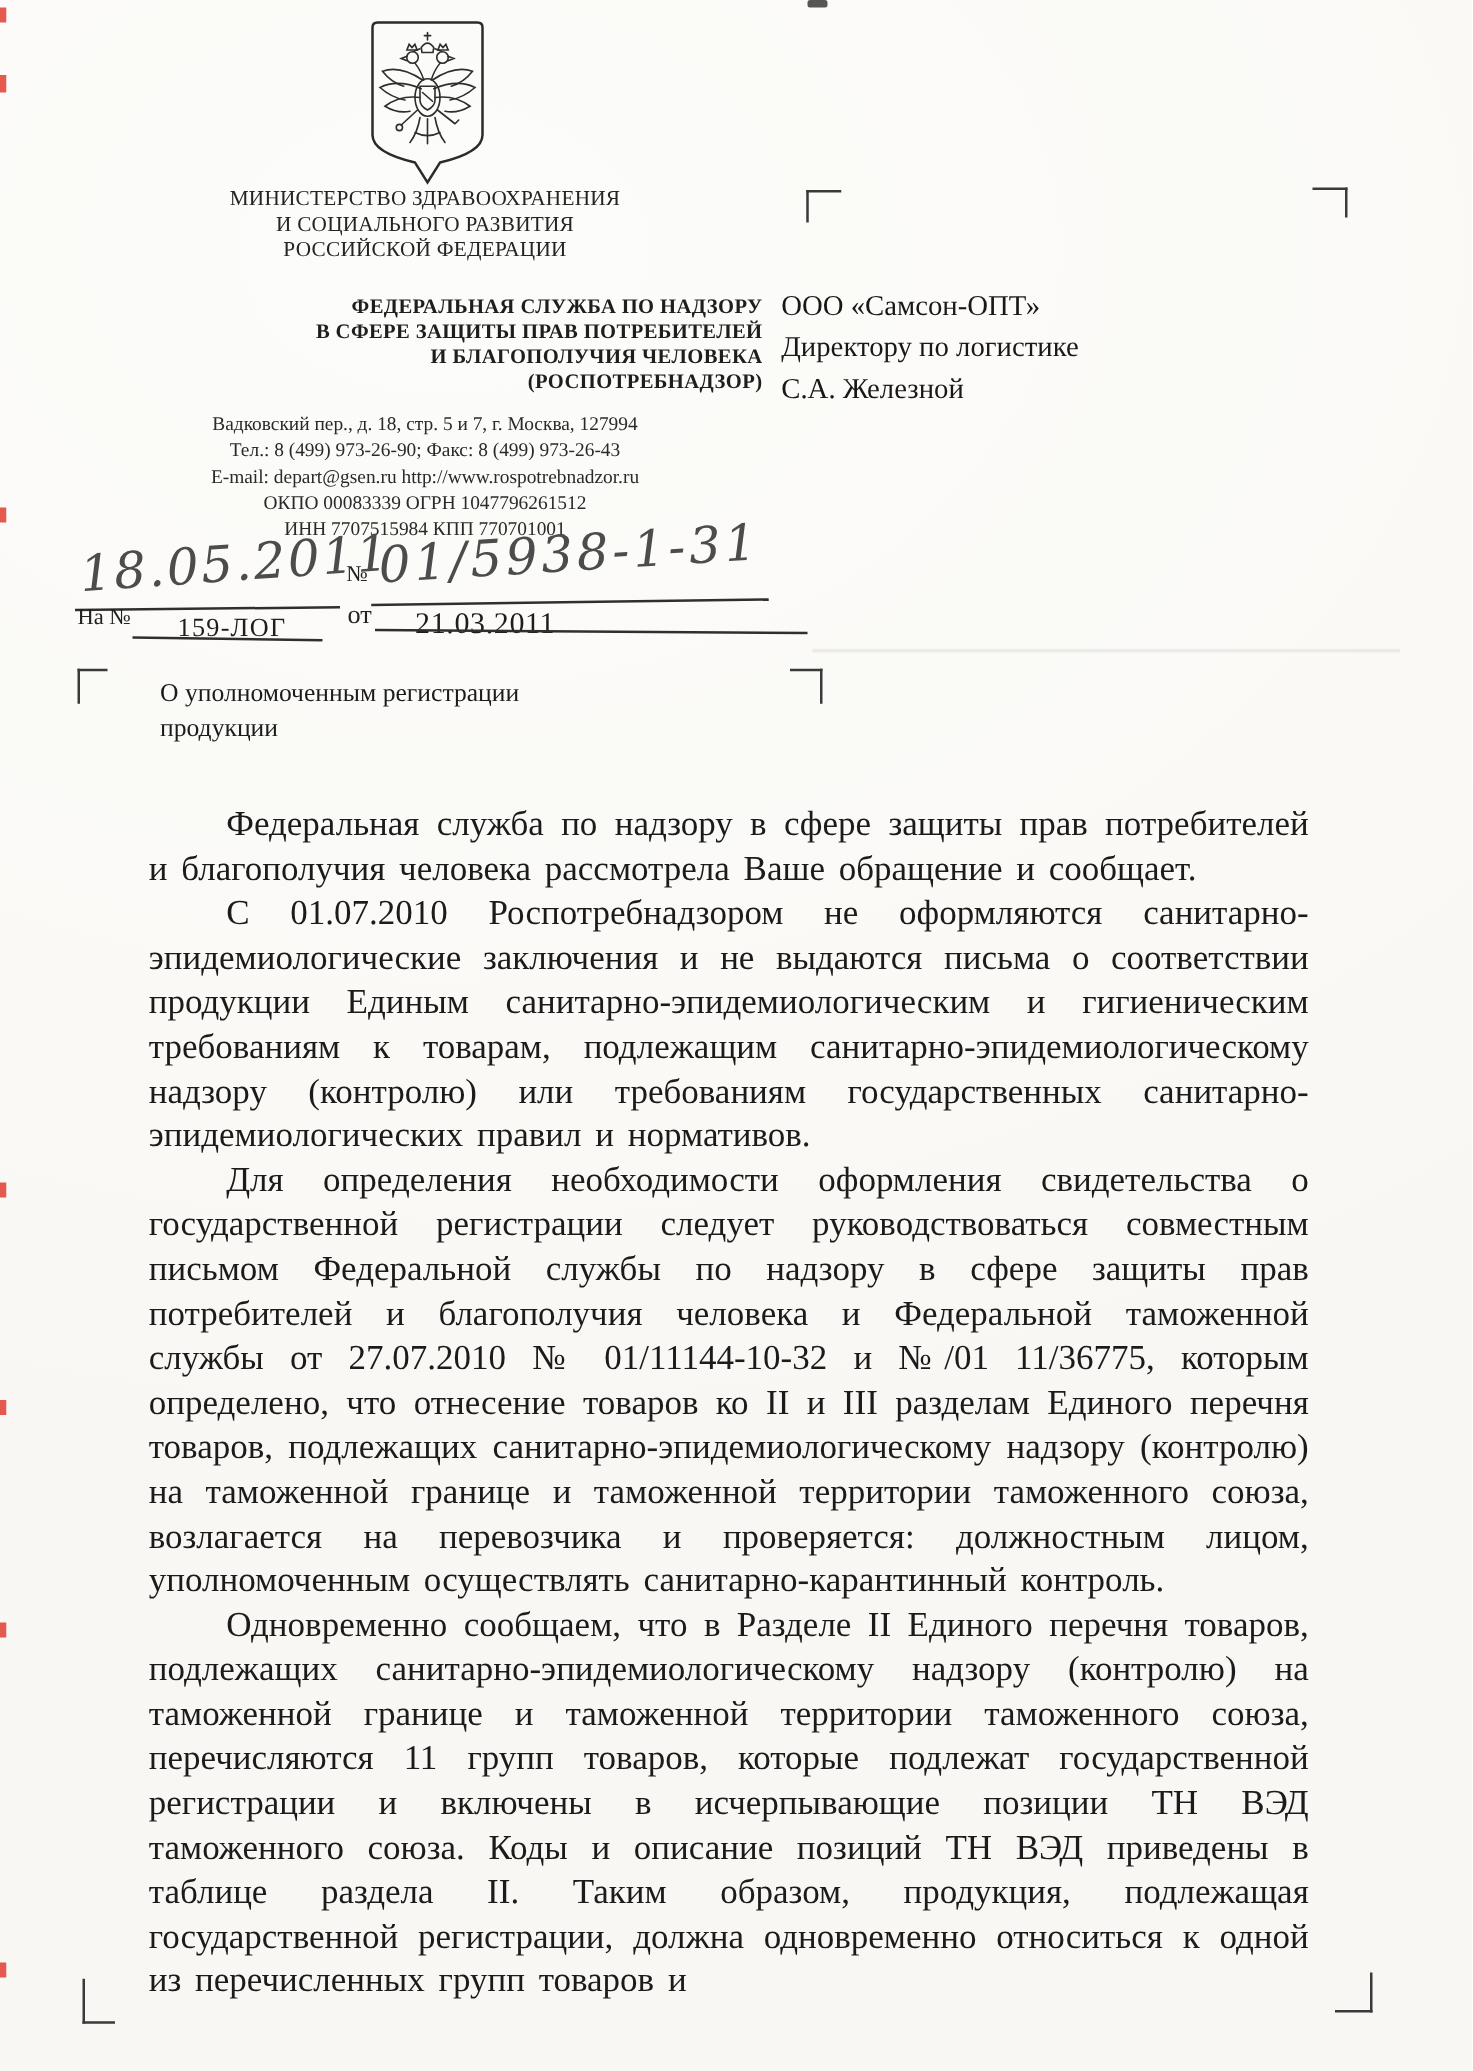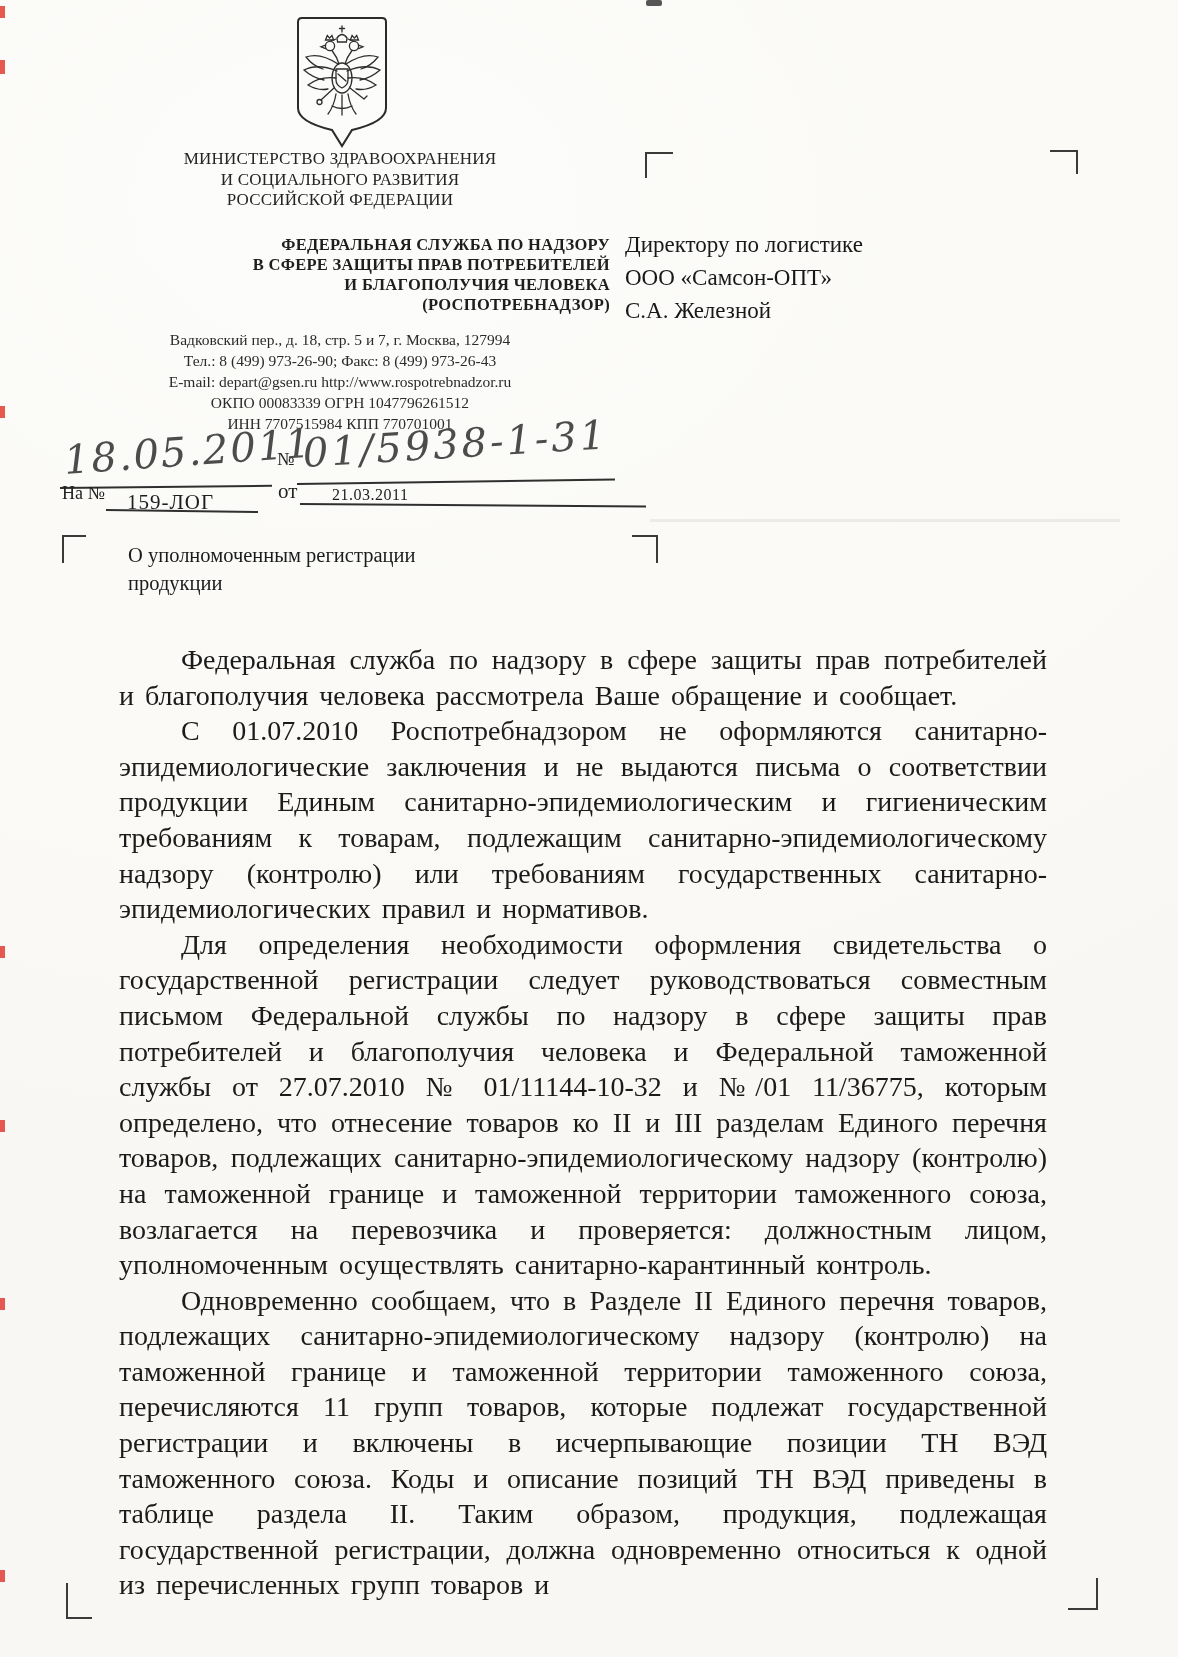--- a/index.html
+++ b/index.html
@@ -41,22 +41,22 @@
   .line-date{left:60px;top:487px;width:212px;transform:rotate(-.6deg);}
   .line-num{left:297px;top:483px;width:318px;transform:rotate(-.8deg);}
   .line-replynum{left:106px;top:509px;width:152px;transform:rotate(.8deg);border-top-width:2px;}
   .line-replydate{left:300px;top:503px;width:346px;transform:rotate(.4deg);}
   .hw{font-family:"DejaVu Serif", serif;font-style:italic;color:#4c4c4c;}
   .hw-date{left:64px;top:437px;font-size:40px;letter-spacing:2px;transform:rotate(-4deg);transform-origin:left center;}
   .hw-num{left:303px;top:430px;font-size:40px;letter-spacing:3px;transform:rotate(-3.5deg);transform-origin:left center;}
   .lbl-no{left:277px;top:449px;font-size:18px;color:#222;}
   .lbl-nano{left:62px;top:483px;font-size:18px;color:#222;}
   .lbl-ot{left:278px;top:479px;font-size:21px;color:#222;}
-  .typed-replynum{left:127px;top:490px;font-size:21px;letter-spacing:1px;color:#1d1d1d;text-align:center;}
-  .typed-replydate{left:332px;top:486px;font-size:16px;letter-spacing:.5px;color:#1d1d1d;}
+  .typed-replynum{left:142px;top:490px;font-size:21px;letter-spacing:1px;color:#1d1d1d;text-align:center;}
+  .typed-replydate{left:332px;top:486px;font-size:24px;letter-spacing:.5px;color:#1d1d1d;}
 
   
   .subject{left:128px;top:541px;font-size:20.5px;line-height:28px;color:#1b1b1b;}
 
   
   .bodytext{left:119px;top:642px;width:928px;font-size:28px;line-height:35.6px;
     text-align:justify;word-spacing:4px;color:#1b1b1b;}
   .bodytext p{margin:0;text-indent:62px;}
 
   
@@ -125,22 +125,22 @@
 
   <div class="abs contacts">
     <div>Вадковский пер., д. 18, стр. 5 и 7,  г. Москва, 127994</div>
     <div>Тел.: 8 (499) 973-26-90; Факс: 8 (499) 973-26-43</div>
     <div>E-mail: depart@gsen.ru  http://www.rospotrebnadzor.ru</div>
     <div>ОКПО 00083339  ОГРН 1047796261512</div>
     <div>ИНН 7707515984  КПП 770701001</div>
   </div>
 
   <div class="abs recipient">
+    <div>ООО «Самсон-ОПТ»</div>
     <div>Директору по логистике</div>
-    <div>ООО «Самсон-ОПТ»</div>
     <div>С.А. Железной</div>
   </div>
 
   <div class="abs mark mark-tl"></div>
   <div class="abs mark mark-tr"></div>
   <div class="abs mark mark-ml"></div>
   <div class="abs mark mark-mr"></div>
   <div class="abs mark mark-bl"></div>
   <div class="abs mark mark-br"></div>
 

